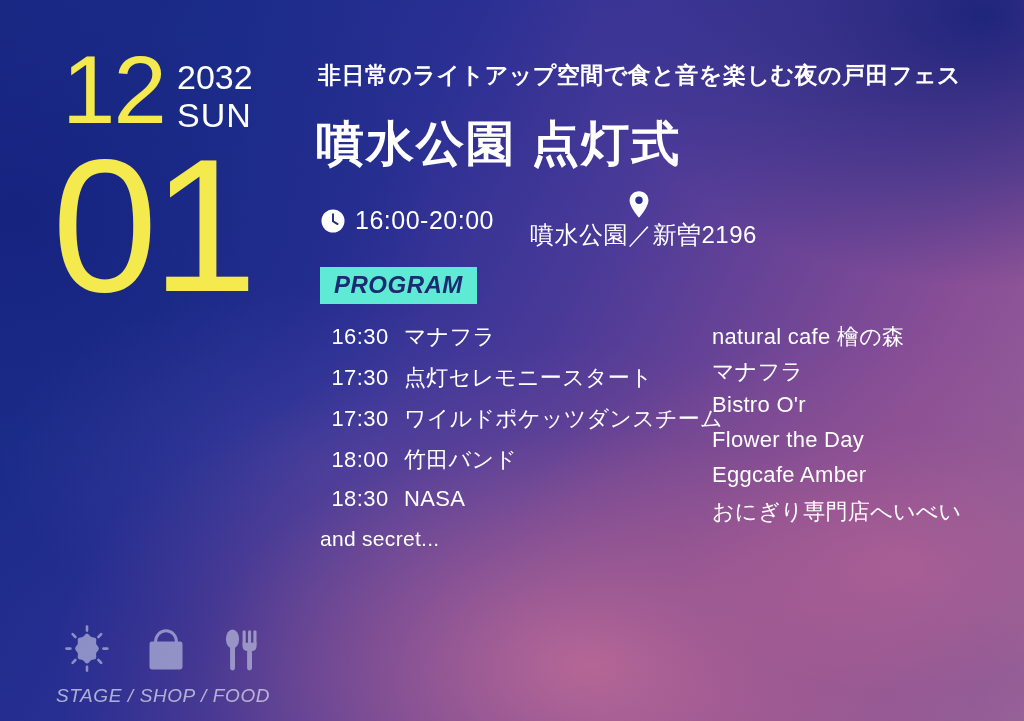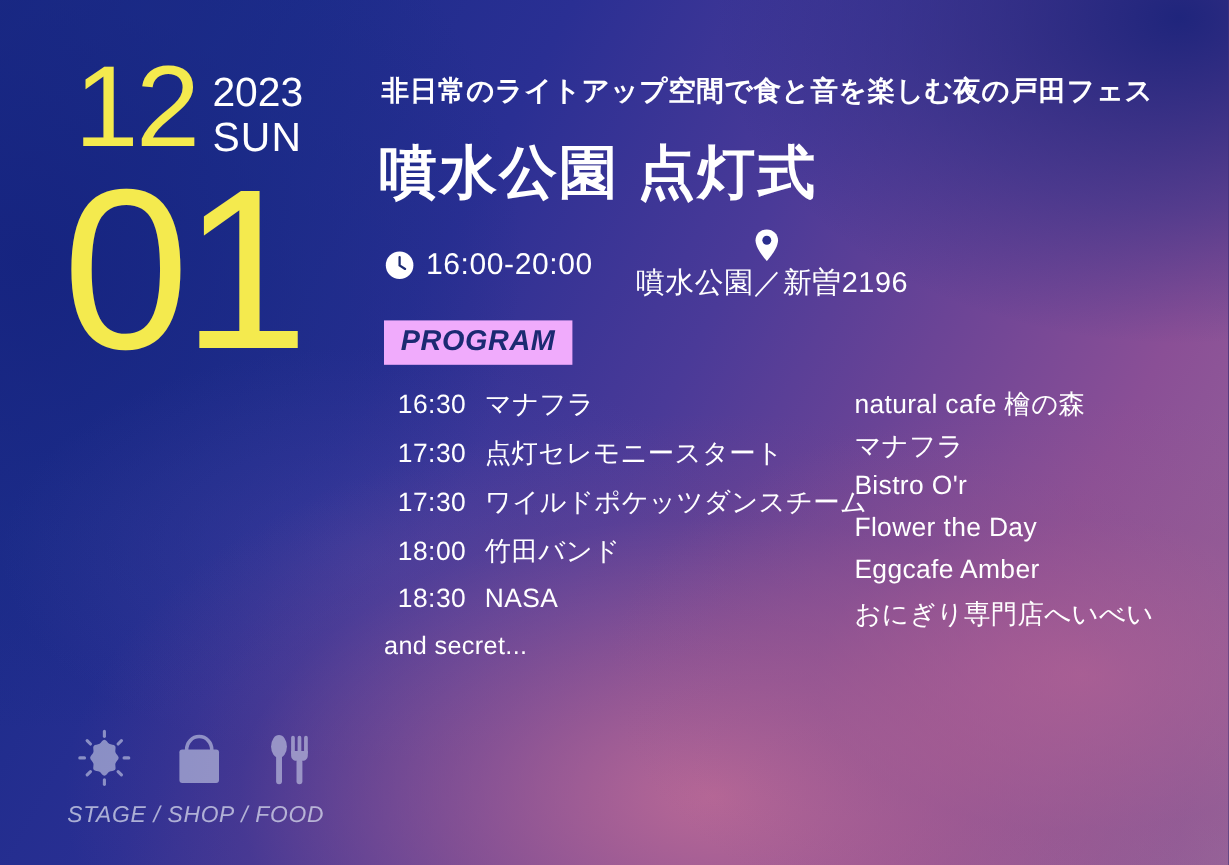--- a/index.html
+++ b/index.html
@@ -168,21 +168,21 @@
   .meta-text {
     font-size: 25px;
     color: #ffffff;
     letter-spacing: 0.5px;
   }
   .meta-text.jp { font-size: 24px; }
 
   
   .chip {
     position: absolute;
-    background: #f0abfc;
+    background: #5eead4;
     color: #1b2a72;
     font-style: italic;
     font-weight: bold;
     font-size: 24px;
     letter-spacing: 0.5px;
     padding: 5px 14px 6px 14px;
     line-height: 1.1;
   }
   .chip-program { left: 320px; top: 267px; }
   .chip-shop    { left: 715px; top: 267px; }
@@ -221,21 +221,21 @@
     height: 35px;
     font-size: 22px;
     letter-spacing: 0.3px;
     white-space: nowrap;
   }
 
   
   .footer {
     position: absolute;
     left: 56px;
-    top: 612px;
+    top: 628px;
     text-align: center;
   }
   .footer-icons {
     display: flex;
     align-items: flex-end;
     gap: 32px;
     height: 50px;
     padding-left: 6px;
   }
   .footer-caption {
@@ -258,21 +258,21 @@
   <div class="bg-layer bg-blue-topright"></div>
   <div class="bg-layer bg-softglow"></div>
   <div class="bg-layer bg-pink"></div>
   <div class="bg-layer bg-magenta"></div>
 
   <div class="content">
 
     <div class="date-block">
       <div class="date-month">12</div>
       <div class="date-year-wrap">
-        <div class="date-year">2023</div>
+        <div class="date-year">2032</div>
         <div class="date-dow">SUN</div>
       </div>
       <div class="date-day">01</div>
     </div>
 
     <div class="tagline">非日常のライトアップ空間で食と音を楽しむ夜の戸田フェス</div>
     <div class="main-title">噴水公園 点灯式</div>
 
     <div class="meta-row">
 

